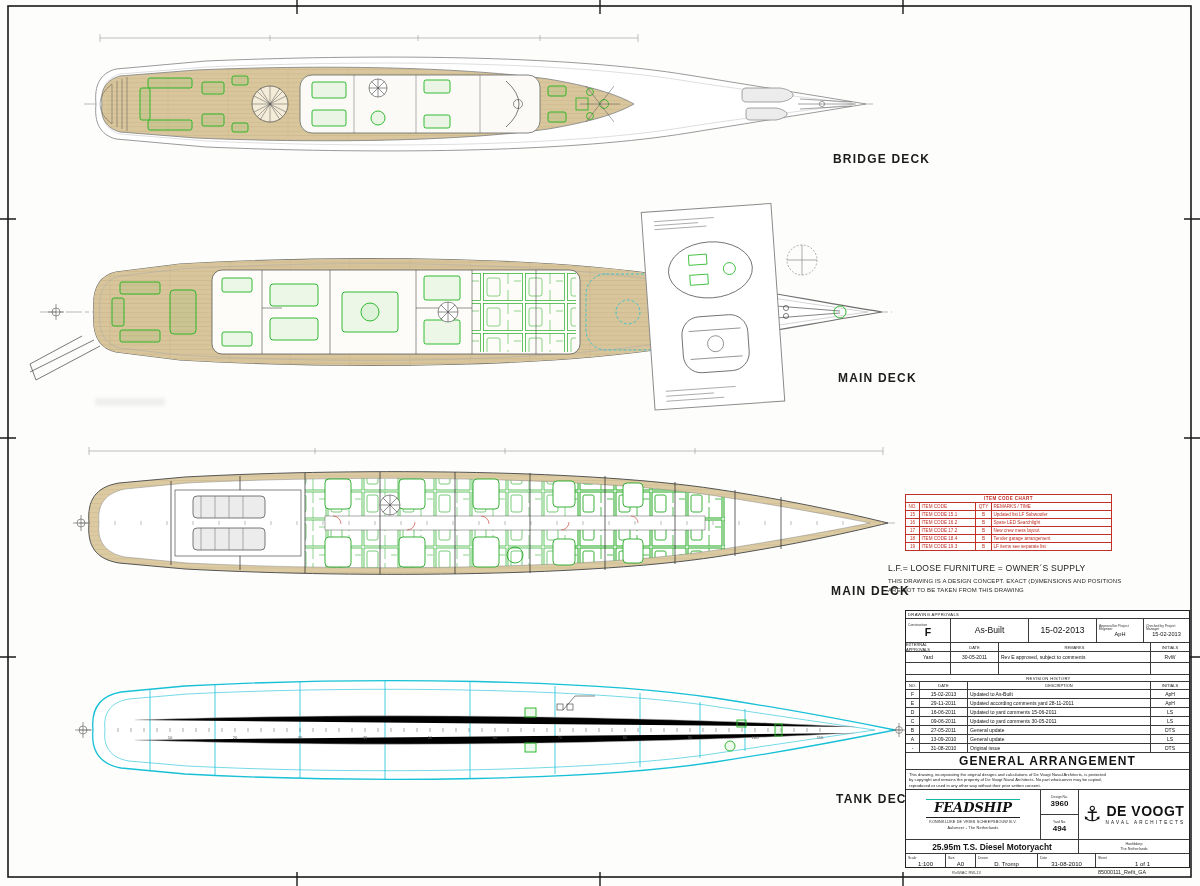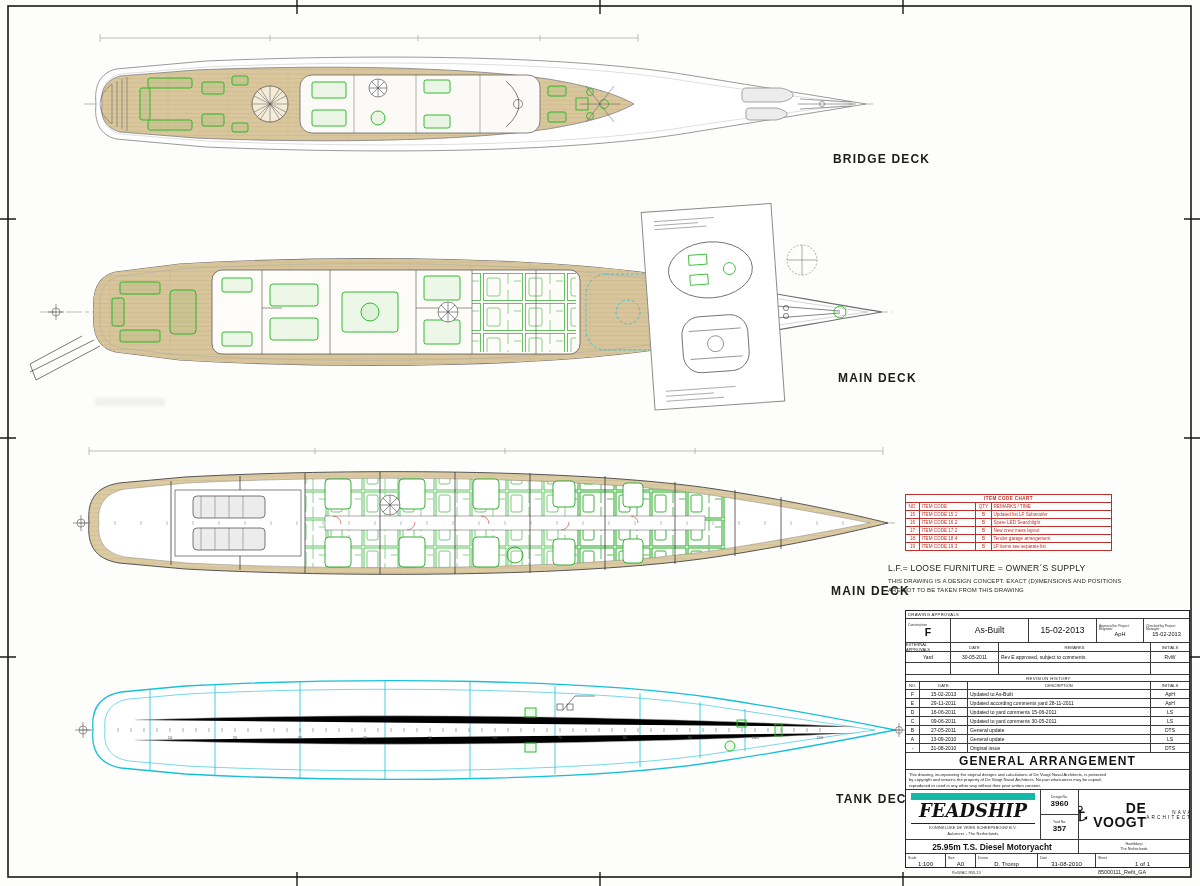--- a/index.html
+++ b/index.html
@@ -38,22 +38,22 @@
   .lbl{font-size:3.4px;color:#333;align-self:flex-start;padding:1px 0 0 2px;line-height:1;}
   .val-lg{font-size:10.5px;font-weight:bold;line-height:1;}
   .val-md{font-size:8.6px;line-height:1;}
   .val-sm{font-size:5.6px;line-height:1;}
   .hcell{font-size:4px;justify-content:center;color:#222;}
   .rrow{font-size:5px;}
   .rrow .tc{padding:0 1px;justify-content:center;}
   .rrow .desc{align-items:flex-start;justify-content:center;padding-left:2px;}
   .ga-title{font-size:12px;font-weight:600;letter-spacing:1.1px;display:flex;align-items:center;justify-content:center;}
   .disc{font-size:4.2px;line-height:1.3;color:#222;padding:2px 3px;display:block;}
-  .feadname{font-family:"DejaVu Serif",serif;font-style:italic;font-weight:bold;font-size:18px;
-            border-top:7px solid #14b8a6;border-bottom:1px solid #222;padding:0 8px;line-height:1.25;}
+  .feadname{font-family:"DejaVu Serif",serif;font-style:italic;font-weight:bold;font-size:13px;
+            border-top:1px solid #14b8a6;border-bottom:1px solid #222;padding:0 8px;line-height:1.25;}
   .feadsub{font-size:3.7px;color:#222;margin-top:2px;letter-spacing:.2px;}
   .dvname{font-size:14px;font-weight:bold;letter-spacing:.5px;line-height:1;}
   .dvsub{font-size:4.6px;letter-spacing:2.2px;margin-top:1.5px;}
   .dvaddr{font-size:3.7px;color:#333;line-height:1.35;}
   .anchor{font-family:"DejaVu Sans",sans-serif;font-size:21px;line-height:1;margin-right:4px;}
   .vessel{font-size:8.4px;font-weight:600;}
   .doc-number{position:absolute;left:1040px;top:869px;width:148px;text-align:right;font-size:5.4px;
               color:#222;z-index:6;padding-right:42px;box-sizing:border-box;}
   .footer-code{position:absolute;left:952px;top:870px;font-size:4px;color:#444;z-index:6;}
   .smudge{position:absolute;background:rgba(60,60,60,.07);filter:blur(1.5px);z-index:0;}
@@ -525,27 +525,27 @@
         <span class="feadsub">KONINKLIJKE DE VRIES SCHEEPSBOUW B.V.</span>
         <span class="feadsub">Aalsmeer - The Netherlands</span>
       </div>
       <div class="tc" style="width:38px;padding:0;">
         <div style="flex:1;width:100%;border-bottom:1px solid #3a3a3a;display:flex;flex-direction:column;align-items:center;justify-content:center;box-sizing:border-box;">
           <span class="lbl" style="align-self:center;padding:0;">Design No.</span>
           <span style="font-size:8px;font-weight:bold;">3960</span>
         </div>
         <div style="flex:1;width:100%;display:flex;flex-direction:column;align-items:center;justify-content:center;">
           <span class="lbl" style="align-self:center;padding:0;">Yard No.</span>
-          <span style="font-size:8px;font-weight:bold;">357</span>
+          <span style="font-size:8px;font-weight:bold;">494</span>
         </div>
       </div>
       <div class="tc" style="flex:1;">
         <div style="display:flex;align-items:center;">
           <span class="anchor">⚓</span>
-          <span style="display:flex;flex-direction:row;align-items:center;text-align:right;">
+          <span style="display:flex;flex-direction:column;align-items:center;text-align:right;">
             <span class="dvname">DE VOOGT</span>
             <span class="dvsub">NAVAL ARCHITECTS</span>
           </span>
         </div>
       </div>
     </div>
 
     <div class="tb-row" style="height:14px;">
       <div class="tc" style="width:173px;">
         <span class="vessel">25.95m T.S. Diesel Motoryacht</span>

